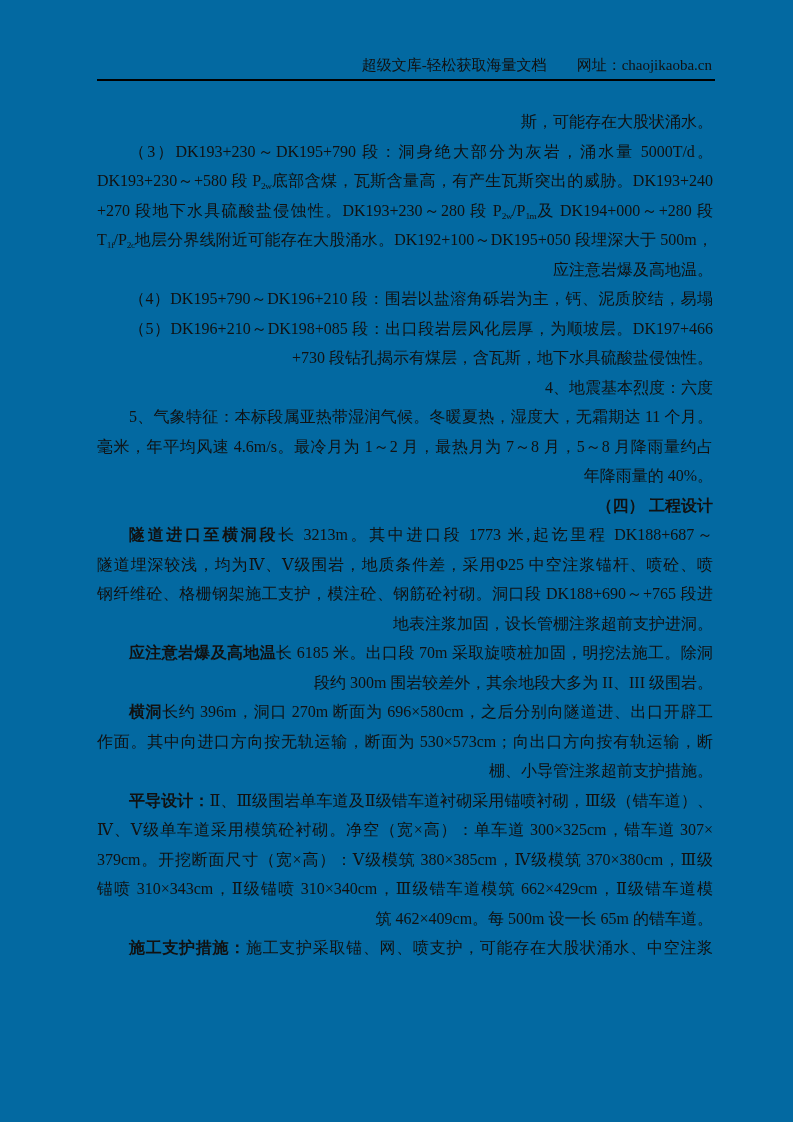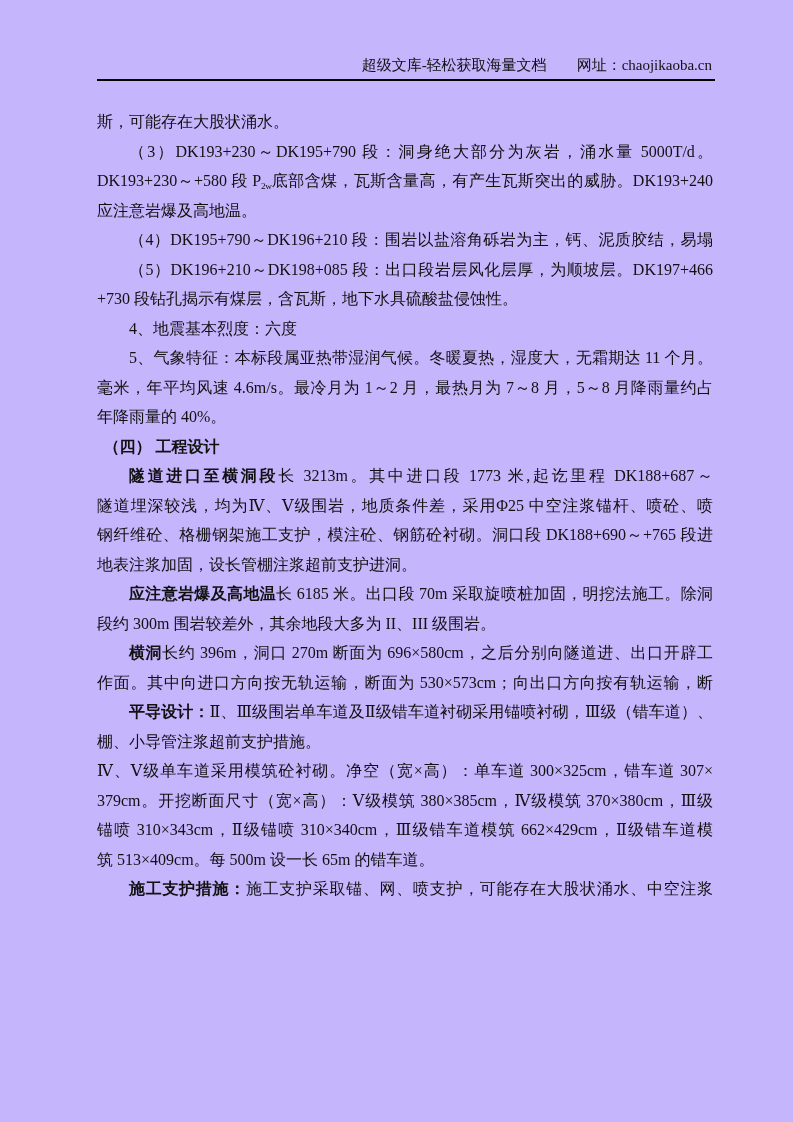--- a/index.html
+++ b/index.html
@@ -2,21 +2,21 @@
 <html><head>
 <meta charset="utf-8">
 <style>
   * { margin: 0; padding: 0; box-sizing: border-box; }
   html, body { background: #888; }
   .page {
     position: relative;
     width: 793px;
     height: 1122px;
     margin: 0 auto;
-    background: #c4b5fd;
+    background: #0369a1;
     color: #111111;
     font-family: "Liberation Serif", "DejaVu Serif", serif;
     overflow: hidden;
   }
   .header {
     position: absolute;
     top: 56px;
     left: 97px;
     width: 615px;
     text-align: right;
@@ -36,66 +36,68 @@
     position: absolute;
     top: 107px;
     left: 97px;
     width: 616px;
     font-size: 16px;
     line-height: 29.5px;
   }
   .line {
     max-height: 29.5px;
     overflow: hidden;
-    text-align: left;
+    text-align: right;
   }
   .line.just {
     text-align: justify;
     text-align-last: justify;
   }
   .b {
     font-weight: bold;
-    font-family: Liberation Serif, serif;
+    font-family: Liberation Sans, sans-serif;
   }
   .sub {
     font-size: 0.58em;
     vertical-align: -0.3em;
     letter-spacing: -0.5px;
   }
 </style>
 </head>
 <body>
 
 <div class="page">
   <div class="header">
     <span>超级文库-轻松获取海量文档</span><span class="site-label">网址：</span><span>chaojikaoba.cn</span>
   </div>
   <div class="header-rule"></div>
   <div class="doc-body">
       <div class="line"><span>斯，可能存在大股状涌水。</span></div>
       <div class="line just" style="text-indent: 2em;"><span>（3）DK193+230～DK195+790 段：洞身绝大部分为灰岩，涌水量 5000T/d。</span></div>
       <div class="line just"><span>DK193+230～+580 段 P</span><span class="sub">2w</span><span>底部含煤，瓦斯含量高，有产生瓦斯突出的威胁。DK193+240～</span></div>
+      <div class="line just"><span>+270 段地下水具硫酸盐侵蚀性。DK193+230～280 段 P</span><span class="sub">2w</span><span>/P</span><span class="sub">1m</span><span>及 DK194+000～+280 段</span></div>
+      <div class="line just"><span>T</span><span class="sub">1f</span><span>/P</span><span class="sub">2c</span><span>地层分界线附近可能存在大股涌水。DK192+100～DK195+050 段埋深大于 500m，</span></div>
       <div class="line"><span>应注意岩爆及高地温。</span></div>
       <div class="line just" style="text-indent: 2em;"><span>（4）DK195+790～DK196+210 段：围岩以盐溶角砾岩为主，钙、泥质胶结，易塌</span></div>
       <div class="line just" style="text-indent: 2em;"><span>（5）DK196+210～DK198+085 段：出口段岩层风化层厚，为顺坡层。DK197+466～</span></div>
       <div class="line"><span>+730 段钻孔揭示有煤层，含瓦斯，地下水具硫酸盐侵蚀性。</span></div>
       <div class="line" style="text-indent: 2em;"><span>4、地震基本烈度：六度</span></div>
       <div class="line just" style="text-indent: 2em;"><span>5、气象特征：本标段属亚热带湿润气候。冬暖夏热，湿度大，无霜期达 11 个月。</span></div>
       <div class="line just"><span>毫米，年平均风速 4.6m/s。最冷月为 1～2 月，最热月为 7～8 月，5～8 月降雨量约占</span></div>
       <div class="line"><span>年降雨量的 40%。</span></div>
       <div class="line" style="text-indent: 0.4em;"><span class="b">（四） 工程设计</span></div>
       <div class="line just" style="text-indent: 2em;"><span class="b">隧道进口至横洞段</span><span>长 3213m。其中进口段 1773 米,起讫里程 DK188+687～DK190+460,</span></div>
       <div class="line just"><span>隧道埋深较浅，均为Ⅳ、Ⅴ级围岩，地质条件差，采用Φ25 中空注浆锚杆、喷砼、喷</span></div>
       <div class="line just"><span>钢纤维砼、格栅钢架施工支护，模注砼、钢筋砼衬砌。洞口段 DK188+690～+765 段进行</span></div>
       <div class="line"><span>地表注浆加固，设长管棚注浆超前支护进洞。</span></div>
       <div class="line just" style="text-indent: 2em;"><span class="b">应注意岩爆及高地温</span><span>长 6185 米。出口段 70m 采取旋喷桩加固，明挖法施工。除洞口</span></div>
       <div class="line"><span>段约 300m 围岩较差外，其余地段大多为 II、III 级围岩。</span></div>
       <div class="line just" style="text-indent: 2em;"><span class="b">横洞</span><span>长约 396m，洞口 270m 断面为 696×580cm，之后分别向隧道进、出口开辟工</span></div>
       <div class="line just"><span>作面。其中向进口方向按无轨运输，断面为 530×573cm；向出口方向按有轨运输，断</span></div>
+      <div class="line"><span>棚、小导管注浆超前支护措施。</span></div>
       <div class="line just" style="text-indent: 2em;"><span class="b">平导设计：</span><span>Ⅱ、Ⅲ级围岩单车道及Ⅱ级错车道衬砌采用锚喷衬砌，Ⅲ级（错车道）、</span></div>
-      <div class="line"><span>棚、小导管注浆超前支护措施。</span></div>
       <div class="line just"><span>Ⅳ、Ⅴ级单车道采用模筑砼衬砌。净空（宽×高）：单车道 300×325cm，错车道 307×</span></div>
       <div class="line just"><span>379cm。开挖断面尺寸（宽×高）：Ⅴ级模筑 380×385cm，Ⅳ级模筑 370×380cm，Ⅲ级</span></div>
       <div class="line just"><span>锚喷 310×343cm，Ⅱ级锚喷 310×340cm，Ⅲ级错车道模筑 662×429cm，Ⅱ级错车道模</span></div>
-      <div class="line"><span>筑 513×409cm。每 500m 设一长 65m 的错车道。</span></div>
+      <div class="line"><span>筑 462×409cm。每 500m 设一长 65m 的错车道。</span></div>
       <div class="line just" style="text-indent: 2em;"><span class="b">施工支护措施：</span><span>施工支护采取锚、网、喷支护，可能存在大股状涌水、中空注浆</span></div>
     </div>
 </div>
 
 </body></html>

